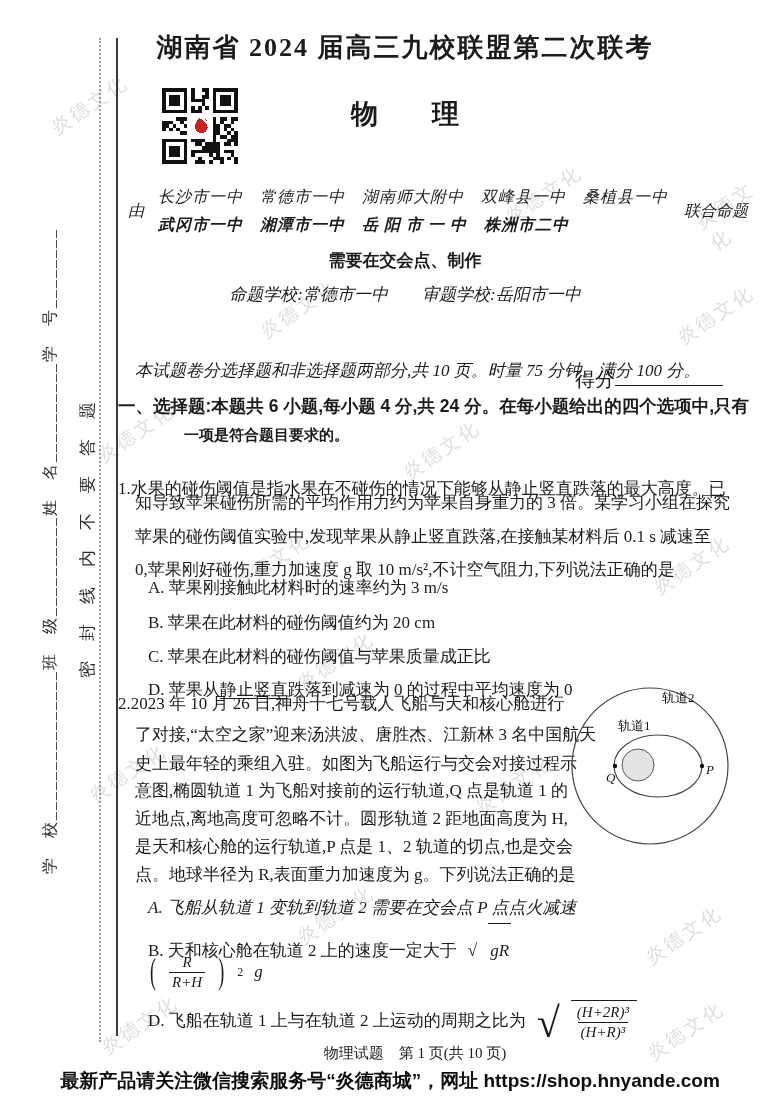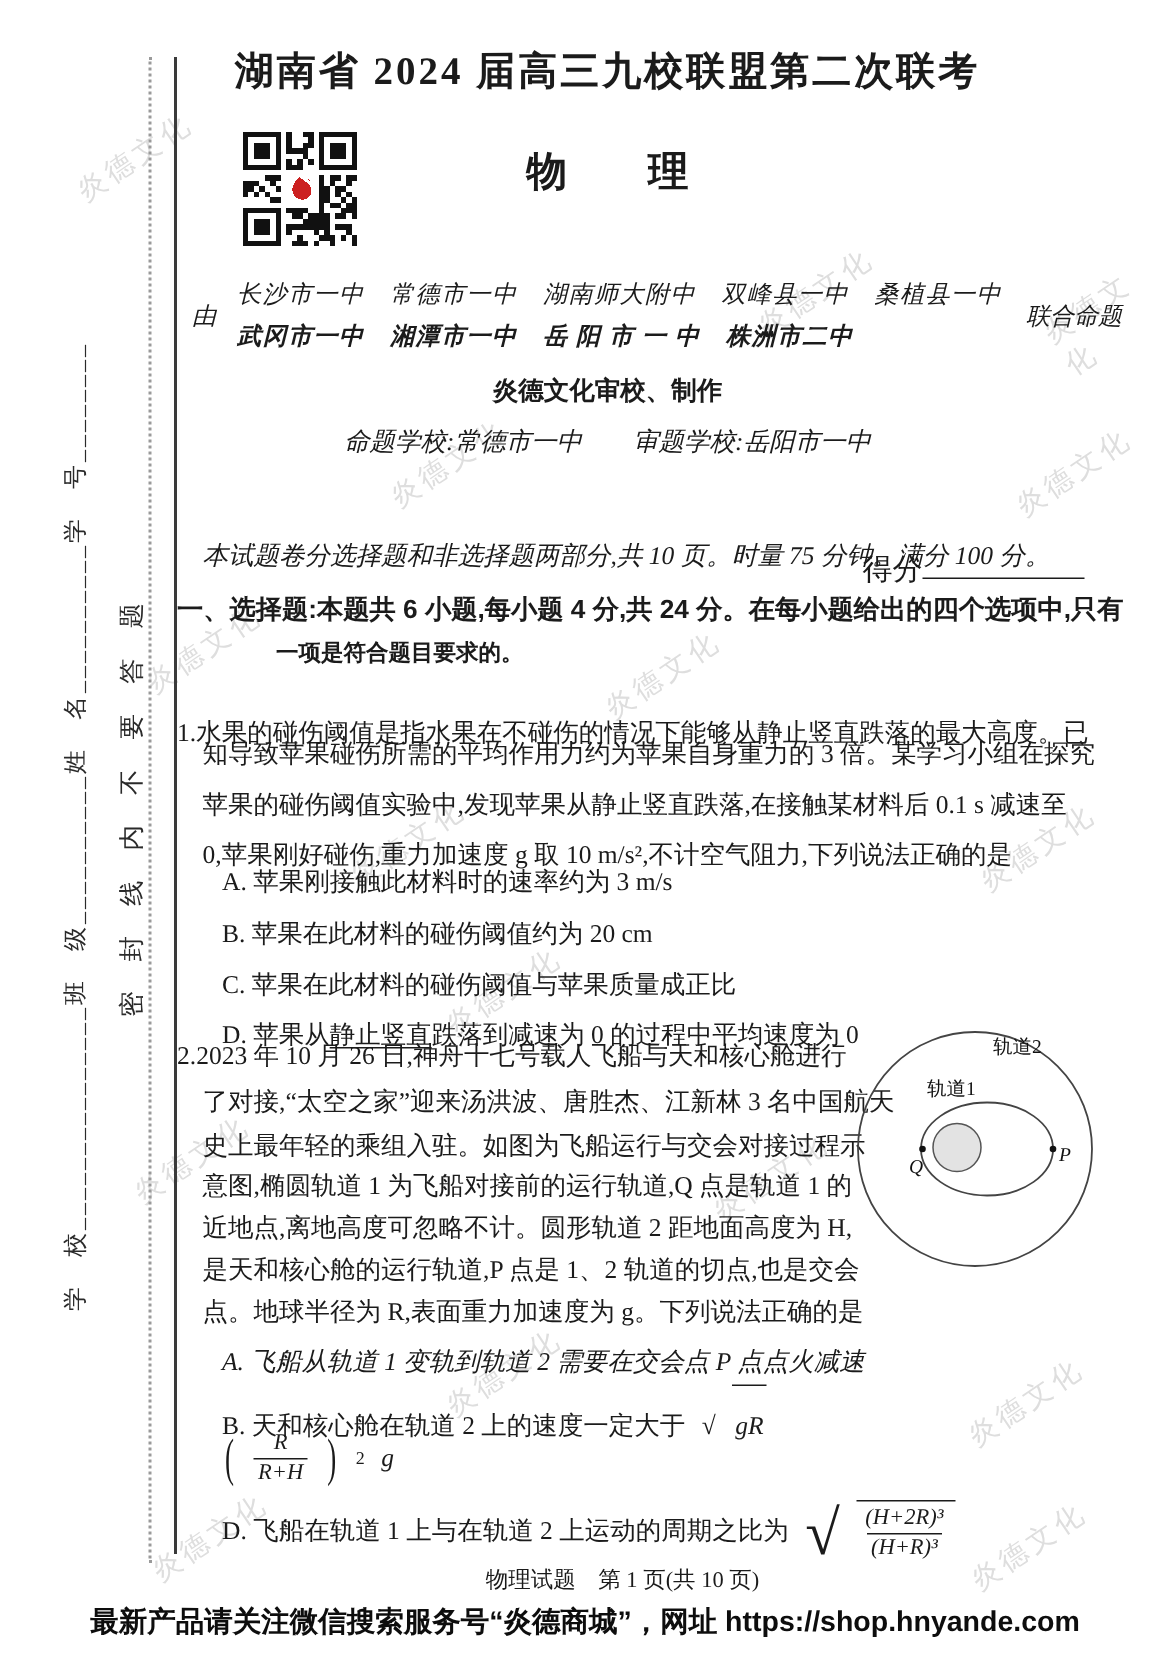--- a/index.html
+++ b/index.html
@@ -199,21 +199,21 @@
 
 <div class="abs" style="left:128px;top:183px;display:flex;align-items:center;">
   <div class="kai" style="font-size:16px;margin-right:14px;">由</div>
   <div style="line-height:28px;">
     <div class="kai" style="font-size:16px;letter-spacing:1px;">长沙市一中　常德市一中　湖南师大附中　双峰县一中　桑植县一中</div>
     <div class="kai" style="font-size:16px;letter-spacing:1px;font-weight:bold;">武冈市一中　湘潭市一中　岳 阳 市 一 中　株洲市二中</div>
   </div>
   <div class="kai" style="font-size:16px;margin-left:16px;">联合命题</div>
 </div>
 
-<div class="line center bold-sans" style="left:90px;top:249px;width:630px;font-size:17px;">炎德文化审校、制作</div>
+<div class="line center bold-sans" style="left:90px;top:249px;width:630px;font-size:17px;">需要在交会点、制作</div>
 
 <div class="line center kai" style="left:90px;top:283px;width:630px;font-size:17px;">命题学校:常德市一中　　审题学校:岳阳市一中</div>
 
 <div class="line kai" style="left:135px;top:317px;font-size:17px;margin-top:42px;">本试题卷分选择题和非选择题两部分,共 10 页。时量 75 分钟。满分 100 分。</div>
 
 <div class="line" style="left:575px;top:364px;font-size:20px;font-weight:normal;text-align:right;">
   <span>得分</span><span class="score-underline"></span>
 </div>
 
 <div class="line bold-sans" style="left:118px;top:394px;font-size:17.5px;">一、选择题:本题共 6 小题,每小题 4 分,共 24 分。在每小题给出的四个选项中,只有</div>

